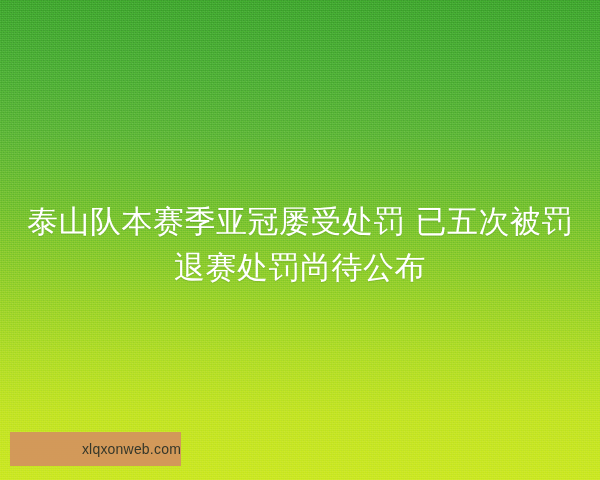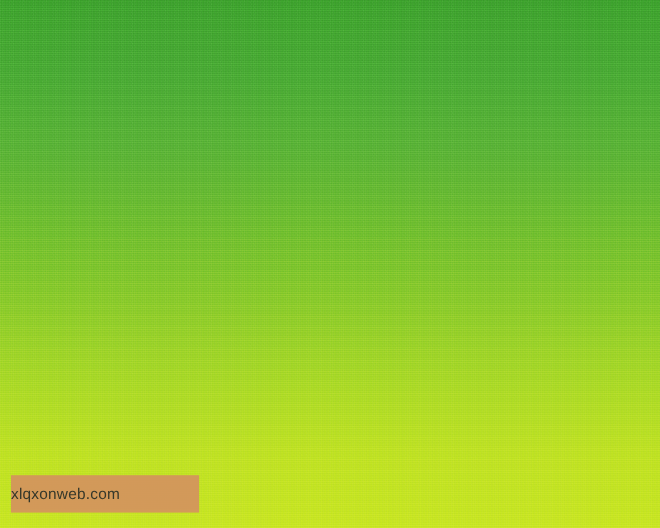--- a/index.html
+++ b/index.html
@@ -88,38 +88,40 @@
   
   #watermark {
     position: absolute;
     left: 10px;
     top: 432px;
     width: 171px;
     height: 34px;
     background: #d4945e;
     display: flex;
     align-items: center;
-    justify-content: flex-start;
+    justify-content: flex-end;
     opacity: .93;
   }
   #watermark-text {
     color: #2b2b2b;
     font-family: "Liberation Sans", "DejaVu Sans", sans-serif;
     font-size: 14px;
     font-weight: 400;
     letter-spacing: .2px;
     line-height: 1;
   }
 </style>
 </head>
 <body>
 
 <div id="banner">
 
   <div id="grain"></div>
   <div id="grain2"></div>
 
+  <div id="headline">泰山队本赛季亚冠屡受处罚 已五次被罚
+退赛处罚尚待公布</div>
 
   <div id="watermark">
     <span id="watermark-text">xlqxonweb.com</span>
   </div>
 
 </div>
 
 </body></html>

